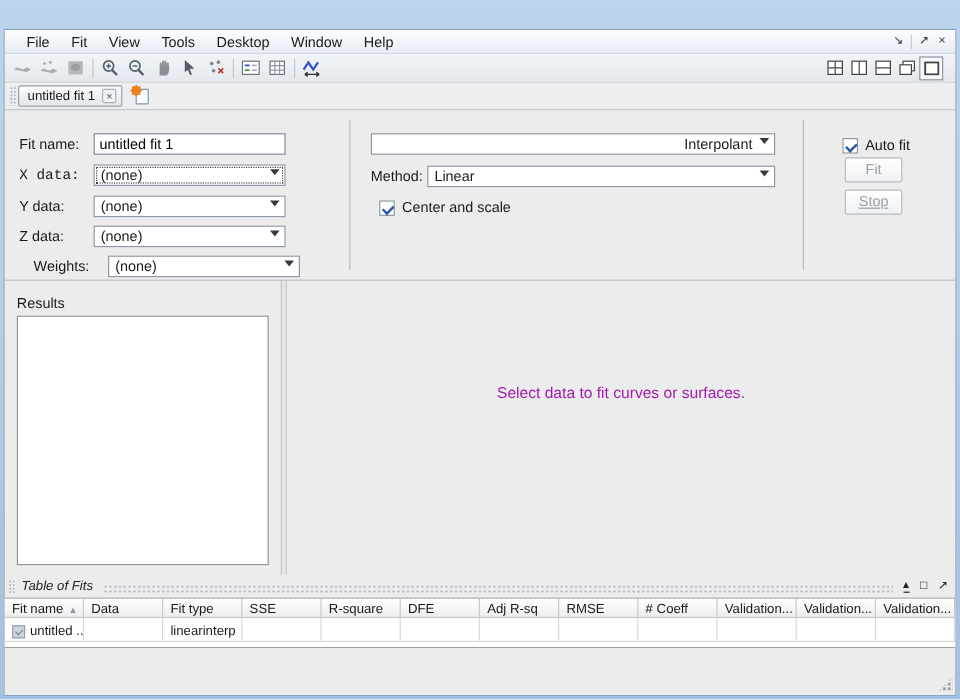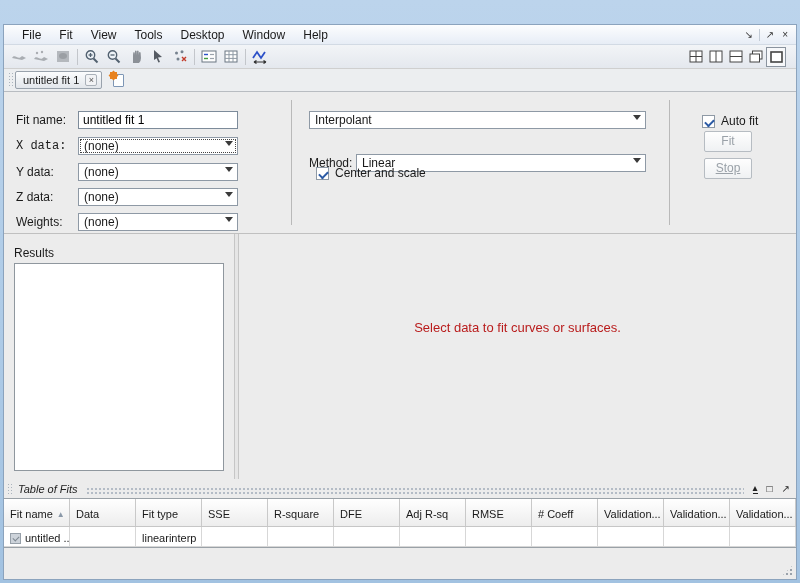--- a/index.html
+++ b/index.html
@@ -83,31 +83,31 @@
     background:linear-gradient(#fefefe,#eff1f3); color:#9aa1a8; font-size:12px; text-align:center; line-height:19px; }
 
   
   .main { height:245px; display:flex; background:#ececec; }
   .results-pane { width:230px; position:relative; }
   .results-label { position:absolute; left:10px; top:12px; }
   .results-box { position:absolute; left:10px; top:29px; width:210px; bottom:8px;
     background:#fff; border:1px solid #8f979e; }
   .splitter { width:5px; background:#e6e6e6; border-left:1px solid #c6c6c6; border-right:1px solid #c6c6c6; }
   .plot-pane { flex:1; display:flex; justify-content:center; }
-  .plot-msg { margin-top:86px; font-size:13px; color:#b91c1c; }
+  .plot-msg { margin-top:86px; font-size:13px; color:#a21caf; }
 
   
   .tof-bar { height:19px; display:flex; align-items:center; padding:0 6px 0 3px; background:#ececec; }
   .tof-title { font-style:italic; font-size:11px; color:#222; margin:0 8px 0 4px; white-space:nowrap; }
   .tof-dots { flex:1; height:7px; margin-top:3px;
     background-image:radial-gradient(#b4bcc6 32%,transparent 36%); background-size:4px 4px; }
   .tof-ic { margin-left:9px; font-size:10px; color:#222; line-height:10px; }
   .tof-ic.collapse { border-bottom:1px solid #222; }
   .tof-table { flex:1; display:flex; flex-direction:column; border:1px solid #9aa1a7; border-left:none; border-right:none; background:#fff; margin:0; }
-  .thead { display:flex; height:28px; background:linear-gradient(#ffffff,#ededed);
+  .thead { display:flex; height:16px; background:linear-gradient(#ffffff,#ededed);
     border-bottom:1px solid #c6c6c6; font-size:11px; }
   .th { flex:1 1 0; padding:3px 0 0 6px; border-right:1px solid #c9c9c9; white-space:nowrap; overflow:hidden; display:flex; align-items:center; }
   .sort { color:#8a98a8; font-size:8px; margin-left:4px; }
   .trow { display:flex; height:20px; border-bottom:1px solid #d7d7d7; font-size:11px; background:#fff; }
   .td { flex:1 1 0; padding:3px 0 0 6px; border-right:1px solid #d7d7d7; white-space:nowrap; overflow:hidden; display:flex; align-items:center; }
   .rowcb { width:11px; height:11px; background:#cdd3da; border:1px solid #97a0a9; margin-right:4px; flex:none; position:relative; }
   .rowcb::after { content:""; position:absolute; left:2px; top:2px; width:5px; height:3px;
     border-left:1px solid #7e8892; border-bottom:1px solid #7e8892; transform:rotate(-45deg); }
   .tfill { flex:1; background:#fff; }
 
@@ -287,34 +287,34 @@
         </div>
       </div>
       <div class="fp-row" style="left:12px; top:88px;">
         <span class="fp-label" style="width:62px;">Z data:</span>
         <div class="dd" style="width:160px;">
           <span>(none)</span>
           <span class="arr"></span>
         </div>
       </div>
       <div class="fp-row" style="left:12px; top:113px;">
-        <span class="fp-label" style="width:62px;">Weights:</span>
+        <span class="fp-label" style="width:62px;margin-left:12px;">Weights:</span>
         <div class="dd" style="width:160px;">
           <span>(none)</span>
           <span class="arr"></span>
         </div>
       </div>
 
       <div class="fp-row" style="left:305px; top:11px;">
-        <div class="dd" style="width:337px;">
+        <div class="dd" style="width:337px;text-align:right;">
           <span>Interpolant</span>
           <span class="arr"></span>
         </div>
       </div>
-      <div class="fp-row" style="left:305px; top:54px;">
+      <div class="fp-row" style="left:305px; top:38px;">
         <span class="fp-label" style="width:47px;">Method:</span>
         <div class="dd" style="width:290px;">
           <span>Linear</span>
           <span class="arr"></span>
         </div>
       </div>
       <div class="fp-row" style="left:312px; top:64px;">
         <span class="cb checked"></span>
         <span style="margin-left:6px;">Center and scale</span>
       </div>

